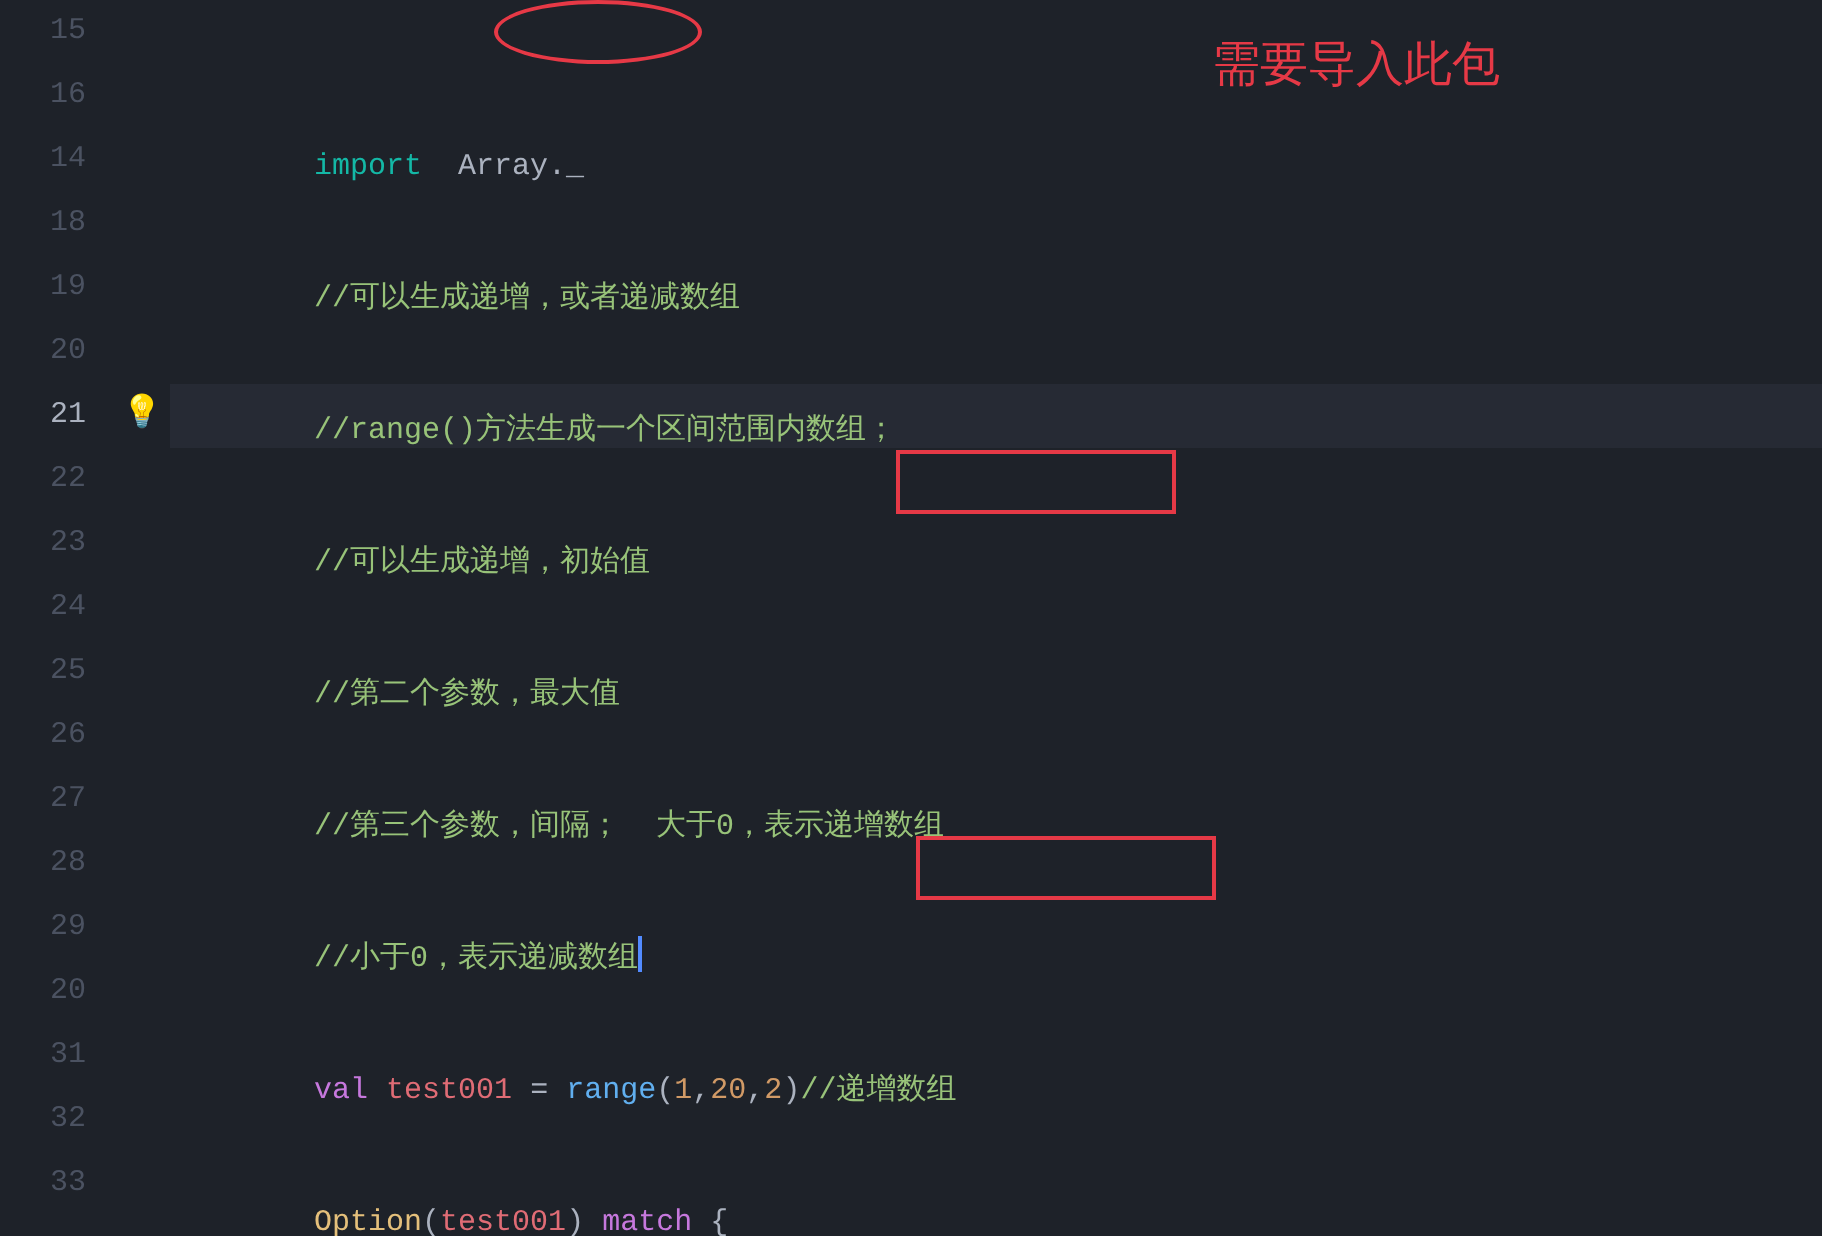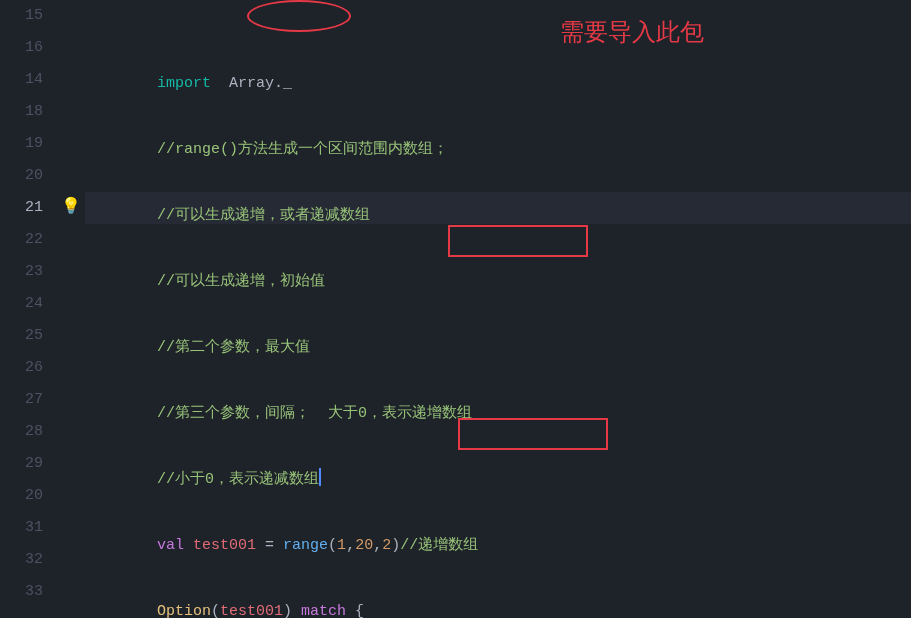--- a/index.html
+++ b/index.html
@@ -122,22 +122,22 @@
     <div class="line-num">32</div>
     <div class="line-num">33</div>
   </div>
   <div class="icons-col">
     <span class="lightbulb">💡</span>
   </div>
   <div class="code">
     <div class="current-line-bg"></div>
 
     <div class="code-line">        <span class="kw">import</span><span>  Array._</span></div>
+    <div class="code-line">        <span class="cmt">//可以生成递增，或者递减数组</span></div>
     <div class="code-line">        <span class="cmt">//range()方法生成一个区间范围内数组；</span></div>
-    <div class="code-line">        <span class="cmt">//可以生成递增，或者递减数组</span></div>
     <div class="code-line">        <span class="cmt">//可以生成递增，初始值</span></div>
     <div class="code-line">        <span class="cmt">//第二个参数，最大值</span></div>
     <div class="code-line">        <span class="cmt">//第三个参数，间隔；  大于0，表示递增数组</span></div>
     <div class="code-line">        <span class="cmt">//小于0，表示递减数组</span><span class="cursor"></span></div>
     <div class="code-line">        <span class="kw2">val</span> <span class="ident">test001</span><span> = </span><span class="fn">range</span><span class="punc">(</span><span class="num">1</span><span class="punc">,</span><span class="num">20</span><span class="punc">,</span><span class="num">2</span><span class="punc">)</span><span class="cmt">//递增数组</span></div>
     <div class="code-line">        <span class="type">Option</span><span class="punc">(</span><span class="ident">test001</span><span class="punc">)</span><span class="kw2"> match </span><span class="punc">{</span></div>
     
     
     
     
@@ -146,13 +146,13 @@
     
     
     
     
   </div>
 </div>
 
 <div class="ellipse-annot" style="top:0px;left:247px;width:100px;height:28px;"></div>
 <div class="rect-annot" style="top:225px;left:448px;width:136px;height:28px;"></div>
 <div class="rect-annot" style="top:418px;left:458px;width:146px;height:28px;"></div>
-<div class="note-text" style="top:16px;left:560px;">需要导入此包</div>
+<div class="note-text" style="top:16px;left:606px;">需要导入此包</div>
 
 </body></html>

